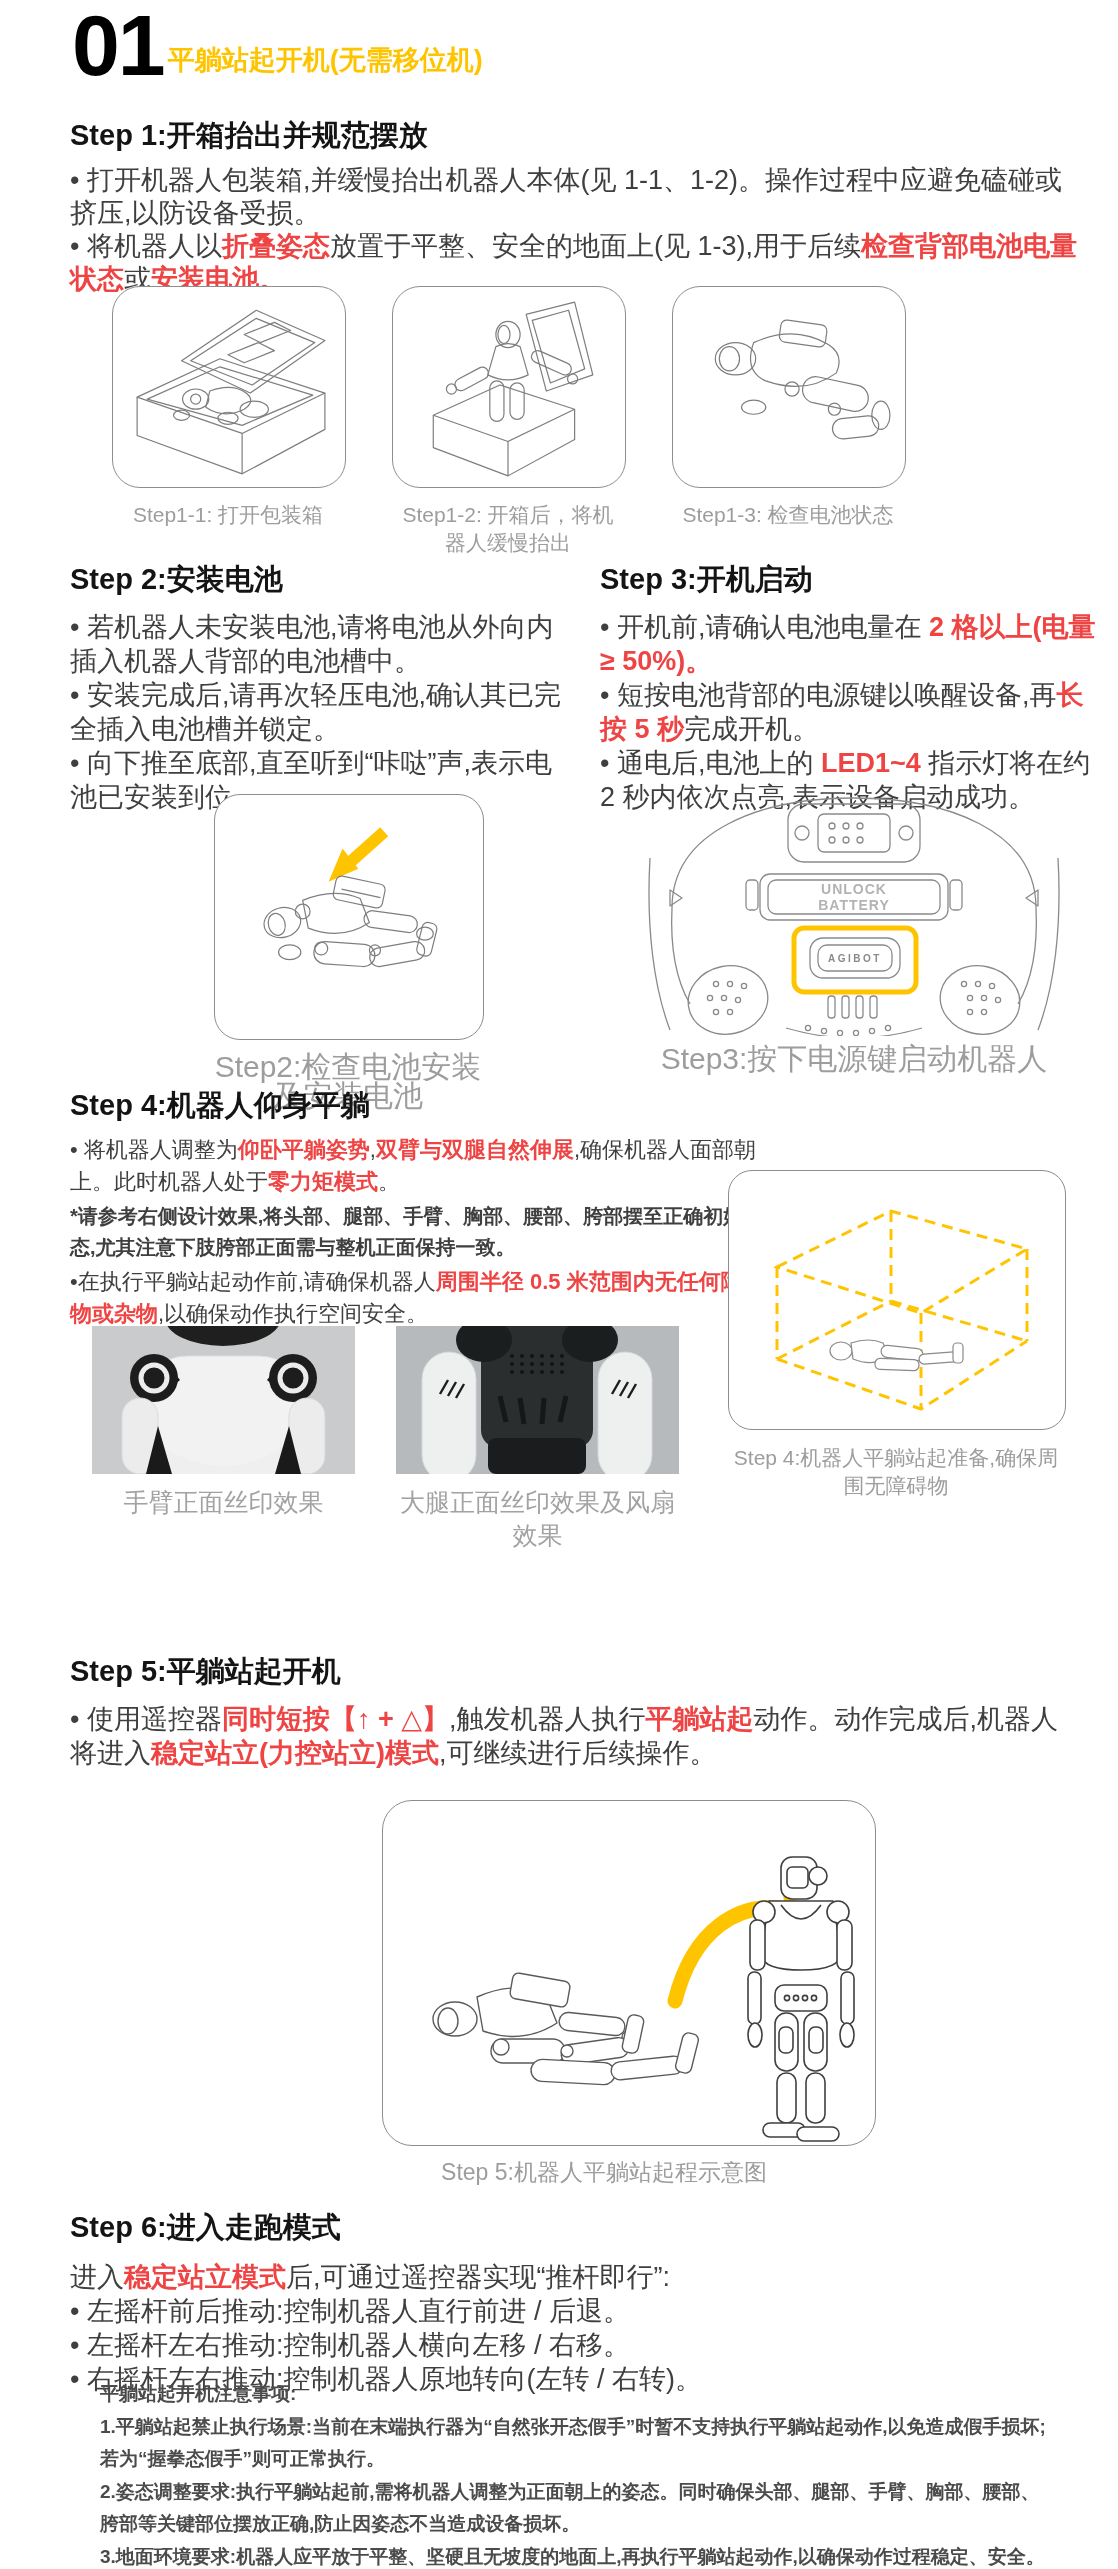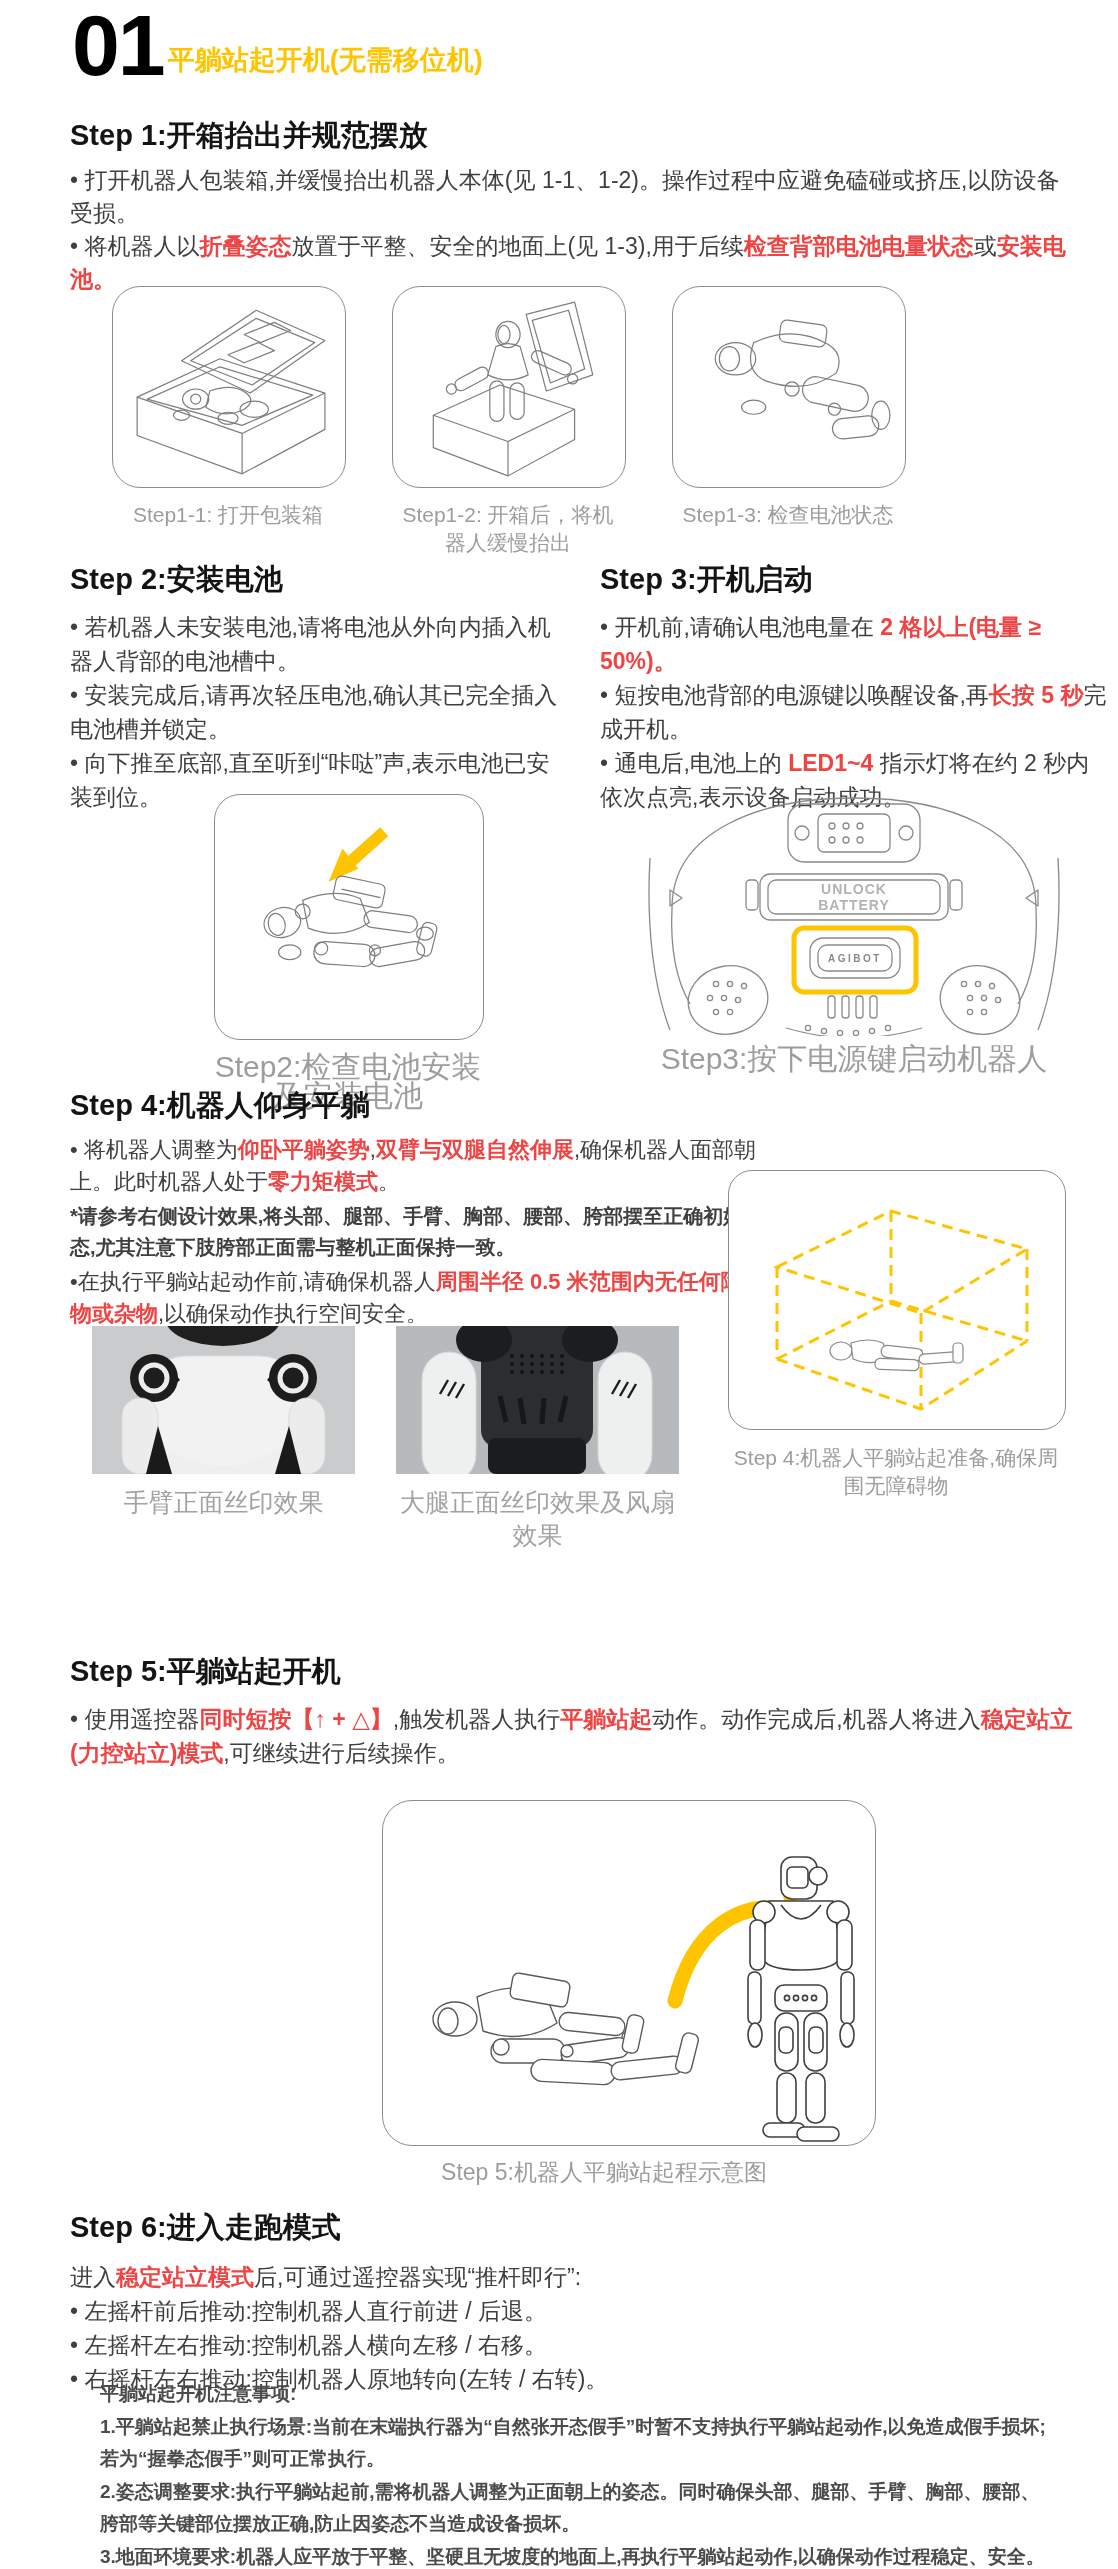--- a/index.html
+++ b/index.html
@@ -3,21 +3,21 @@
 <meta charset="utf-8">
 <style>
   html,body{margin:0;padding:0;background:#fff;}
   body{font-family:"Liberation Sans","DejaVu Sans",sans-serif;}
   .page{position:relative;width:1118px;height:2569px;background:#fff;overflow:hidden;}
   .sec{position:absolute;}
   .chapter{display:flex;align-items:flex-end;}
   .chapter-num{font-size:86px;font-weight:700;color:#000000;line-height:78px;letter-spacing:-2px;}
   .chapter-title{font-size:27px;font-weight:700;color:#FFC400;margin:0 0 6px 4px;}
   .h-step{font-size:29px;font-weight:700;color:#141414;margin:0 0 10px 0;}
-  .body-p{font-size:23px;color:#3f3f3f;line-height:34px;margin:0;}
+  .body-p{font-size:27px;color:#3f3f3f;line-height:34px;margin:0;}
   .body-p.tight{line-height:33px;}
   .hl{color:#ef4444;font-weight:700;}
   .small-note{font-size:20px;font-weight:600;color:#3f3f3f;line-height:31px;margin:3px 0;}
   .figbox{border:1.3px solid #8d8d8d;border-radius:28px;background:#fff;display:flex;align-items:center;justify-content:center;overflow:hidden;}
   .cap{font-size:21px;color:#9d9d9d;line-height:28px;text-align:center;margin-top:13px;}
   .cap2{font-size:30px;color:#9d9d9d;line-height:29px;text-align:center;margin-top:12px;font-weight:500;}
   .photo-cap{font-size:25px;color:#a2a2a2;text-align:center;margin-top:12px;}
   .figrow1{display:flex;gap:48px;}
   .figcol{width:232px;}
   .notes p{font-size:19px;font-weight:700;color:#4b4b4b;line-height:32.5px;margin:0;}

